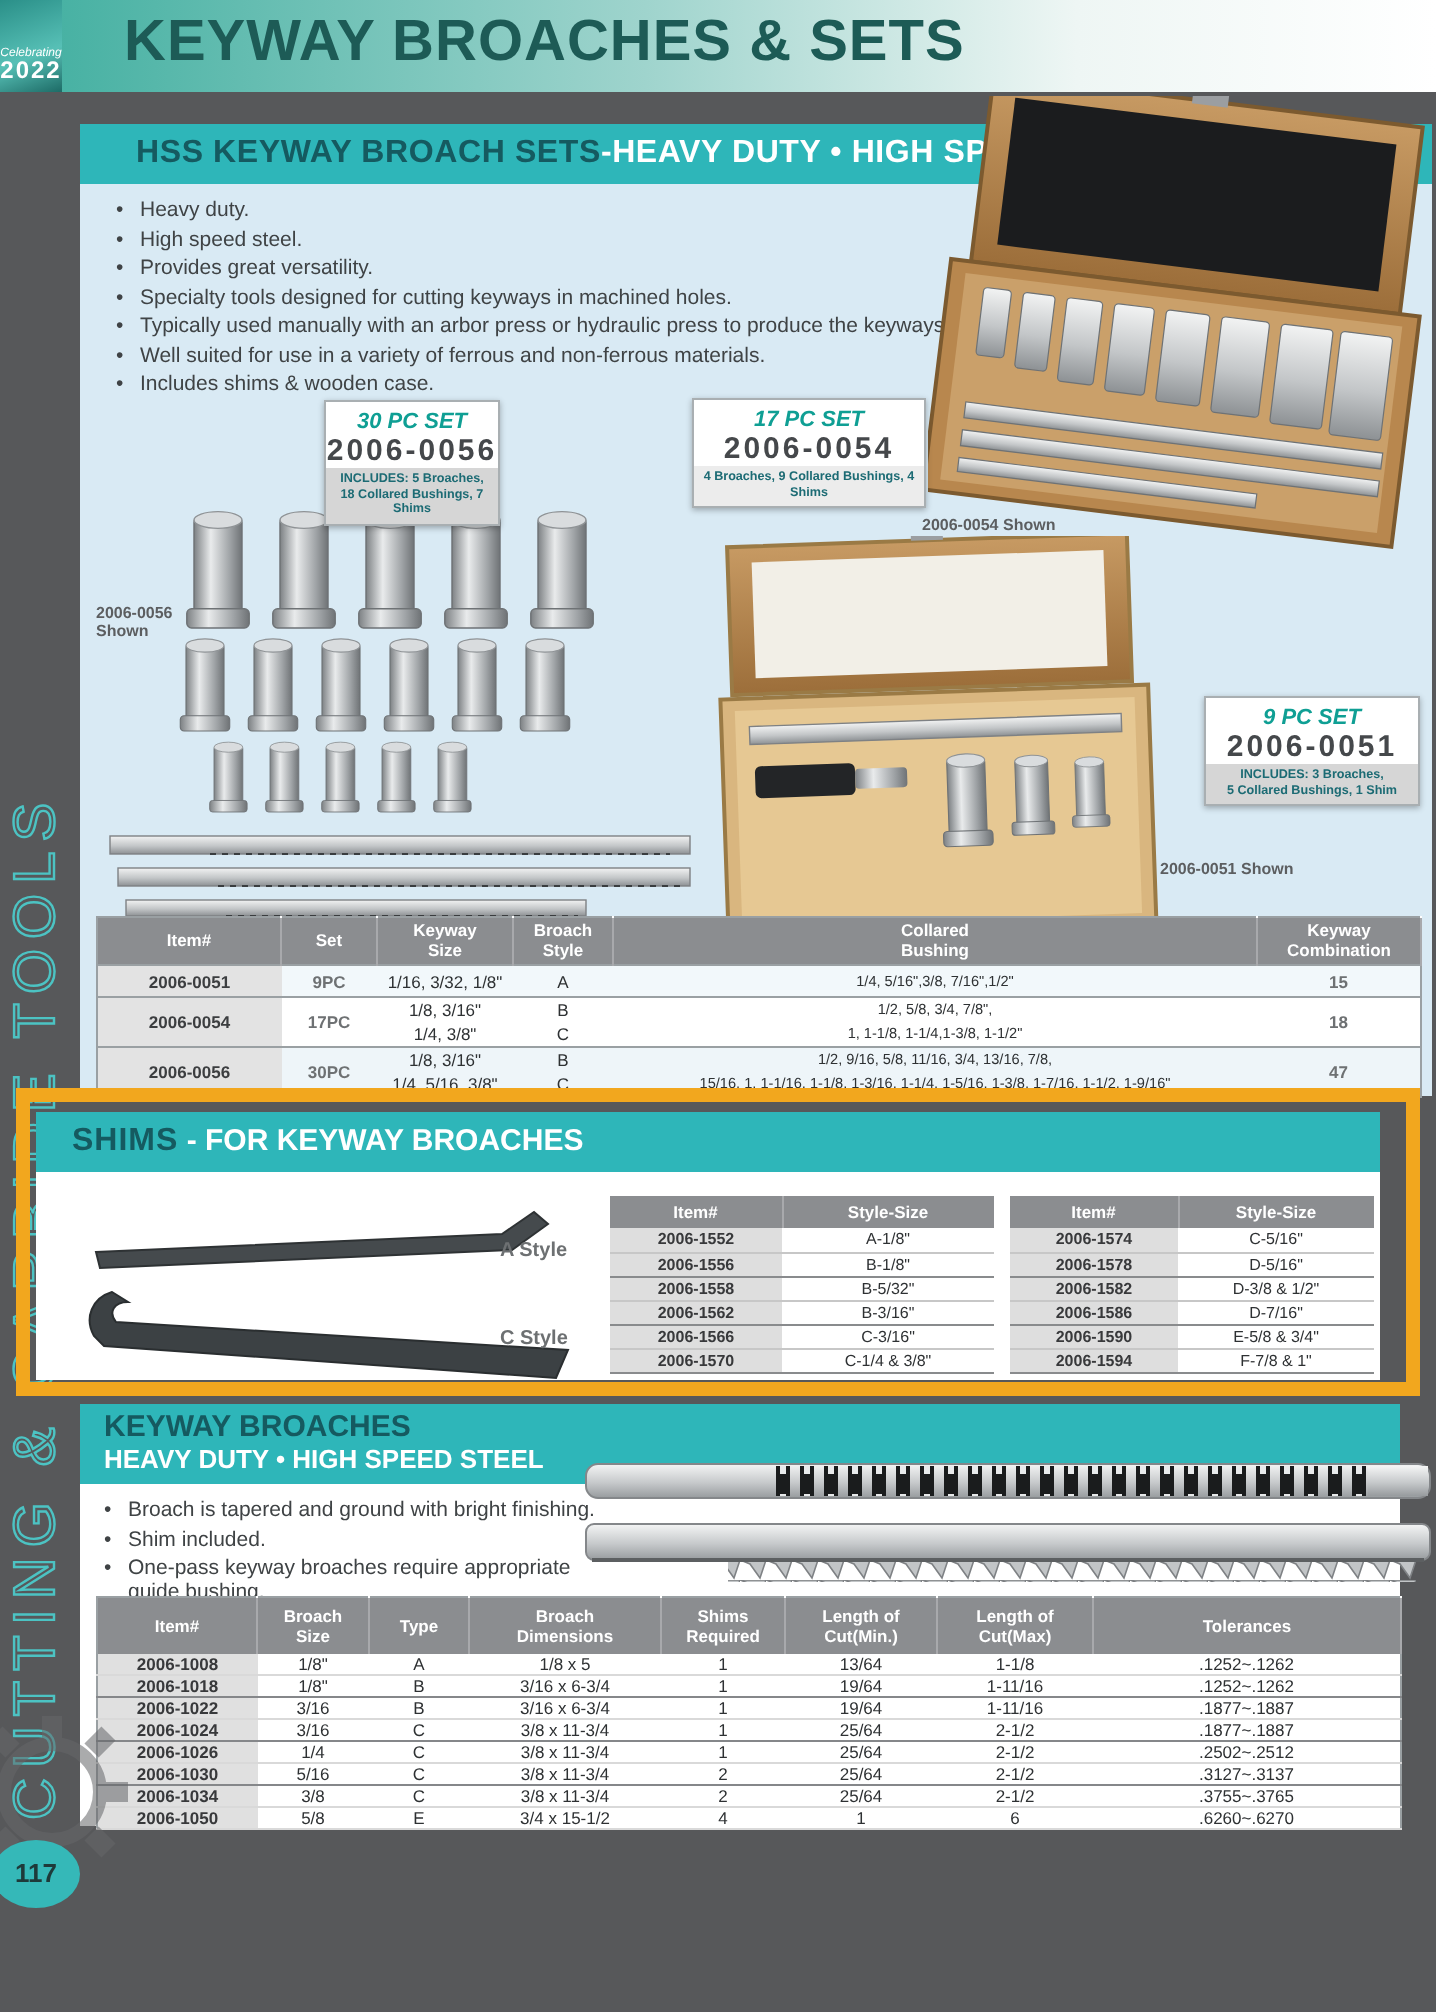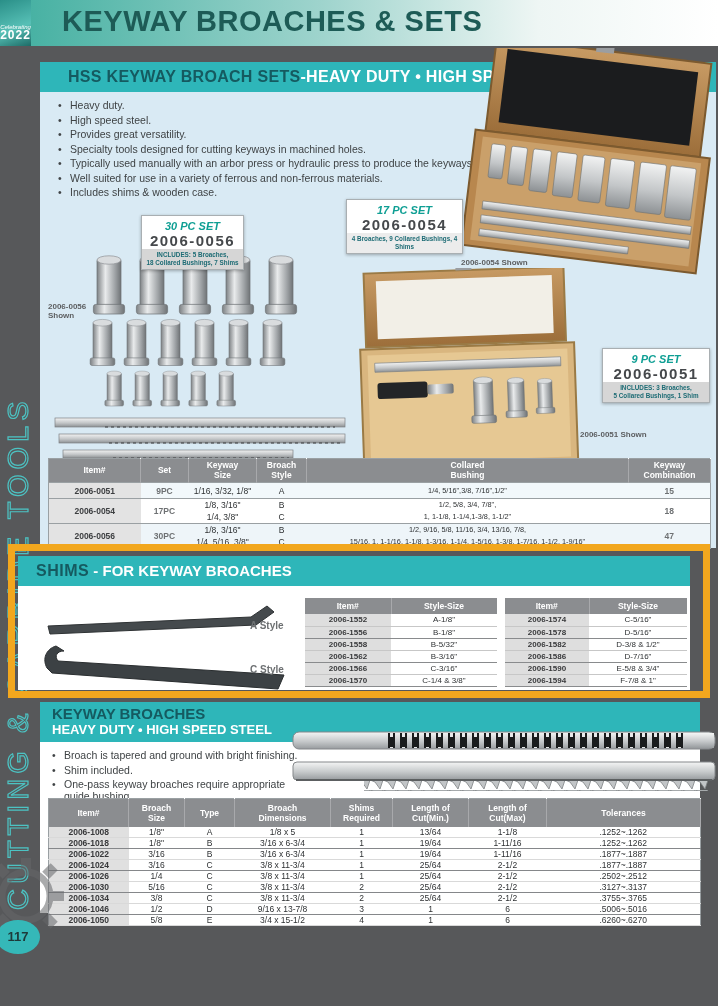--- a/index.html
+++ b/index.html
@@ -237,21 +237,21 @@
         <rect x="20" y="92" width="186" height="9" fill="url(#gm)" stroke="#7e8184" stroke-width="0.7"></rect>
         <rect x="22" y="112" width="50" height="16" rx="3" fill="#232527"></rect>
         <rect x="72" y="115" width="26" height="10" rx="2" fill="url(#gcy)"></rect>
         <use href="#cyl" transform="translate(118,108) scale(0.95)"></use>
         <use href="#cyl" transform="translate(152,110) scale(0.82)"></use>
         <use href="#cyl" transform="translate(182,112) scale(0.72)"></use>
         <rect x="104" y="-6" width="16" height="8" fill="#9b9ea1"></rect>
       </g>
     </svg>
 
-    <div class="card" style="left:101px; top:138px; width:103px;margin-top:15px;">
+    <div class="card" style="left:122px; top:138px; width:88px;">
       <div class="set">30 PC SET</div>
       <div class="item">2006-0056</div>
       <div class="inc">INCLUDES: 5 Broaches,
 18 Collared Bushings, 7 Shims</div>
     </div>
     <div class="card card17" style="left:306px; top:137px; width:117px;">
       <div class="set">17 PC SET</div>
       <div class="item">2006-0054</div>
       <div class="inc">4 Broaches, 9 Collared Bushings, 4 Shims</div>
     </div>
@@ -563,30 +563,20 @@
         <tr>
           <td class="item">2006-1034</td>
           <td>3/8</td>
           <td>C</td>
           <td>3/8 x 11-3/4</td>
           <td>2</td>
           <td>25/64</td>
           <td>2-1/2</td>
           <td>.3755~.3765</td>
         </tr>
-        <tr class="grp">
-          <td class="item">2006-1046</td>
-          <td>1/2</td>
-          <td>D</td>
-          <td>9/16 x 13-7/8</td>
-          <td>3</td>
-          <td>1</td>
-          <td>6</td>
-          <td>.5006~.5016</td>
-        </tr>
         <tr>
           <td class="item">2006-1050</td>
           <td>5/8</td>
           <td>E</td>
           <td>3/4 x 15-1/2</td>
           <td>4</td>
           <td>1</td>
           <td>6</td>
           <td>.6260~.6270</td>
         </tr>

